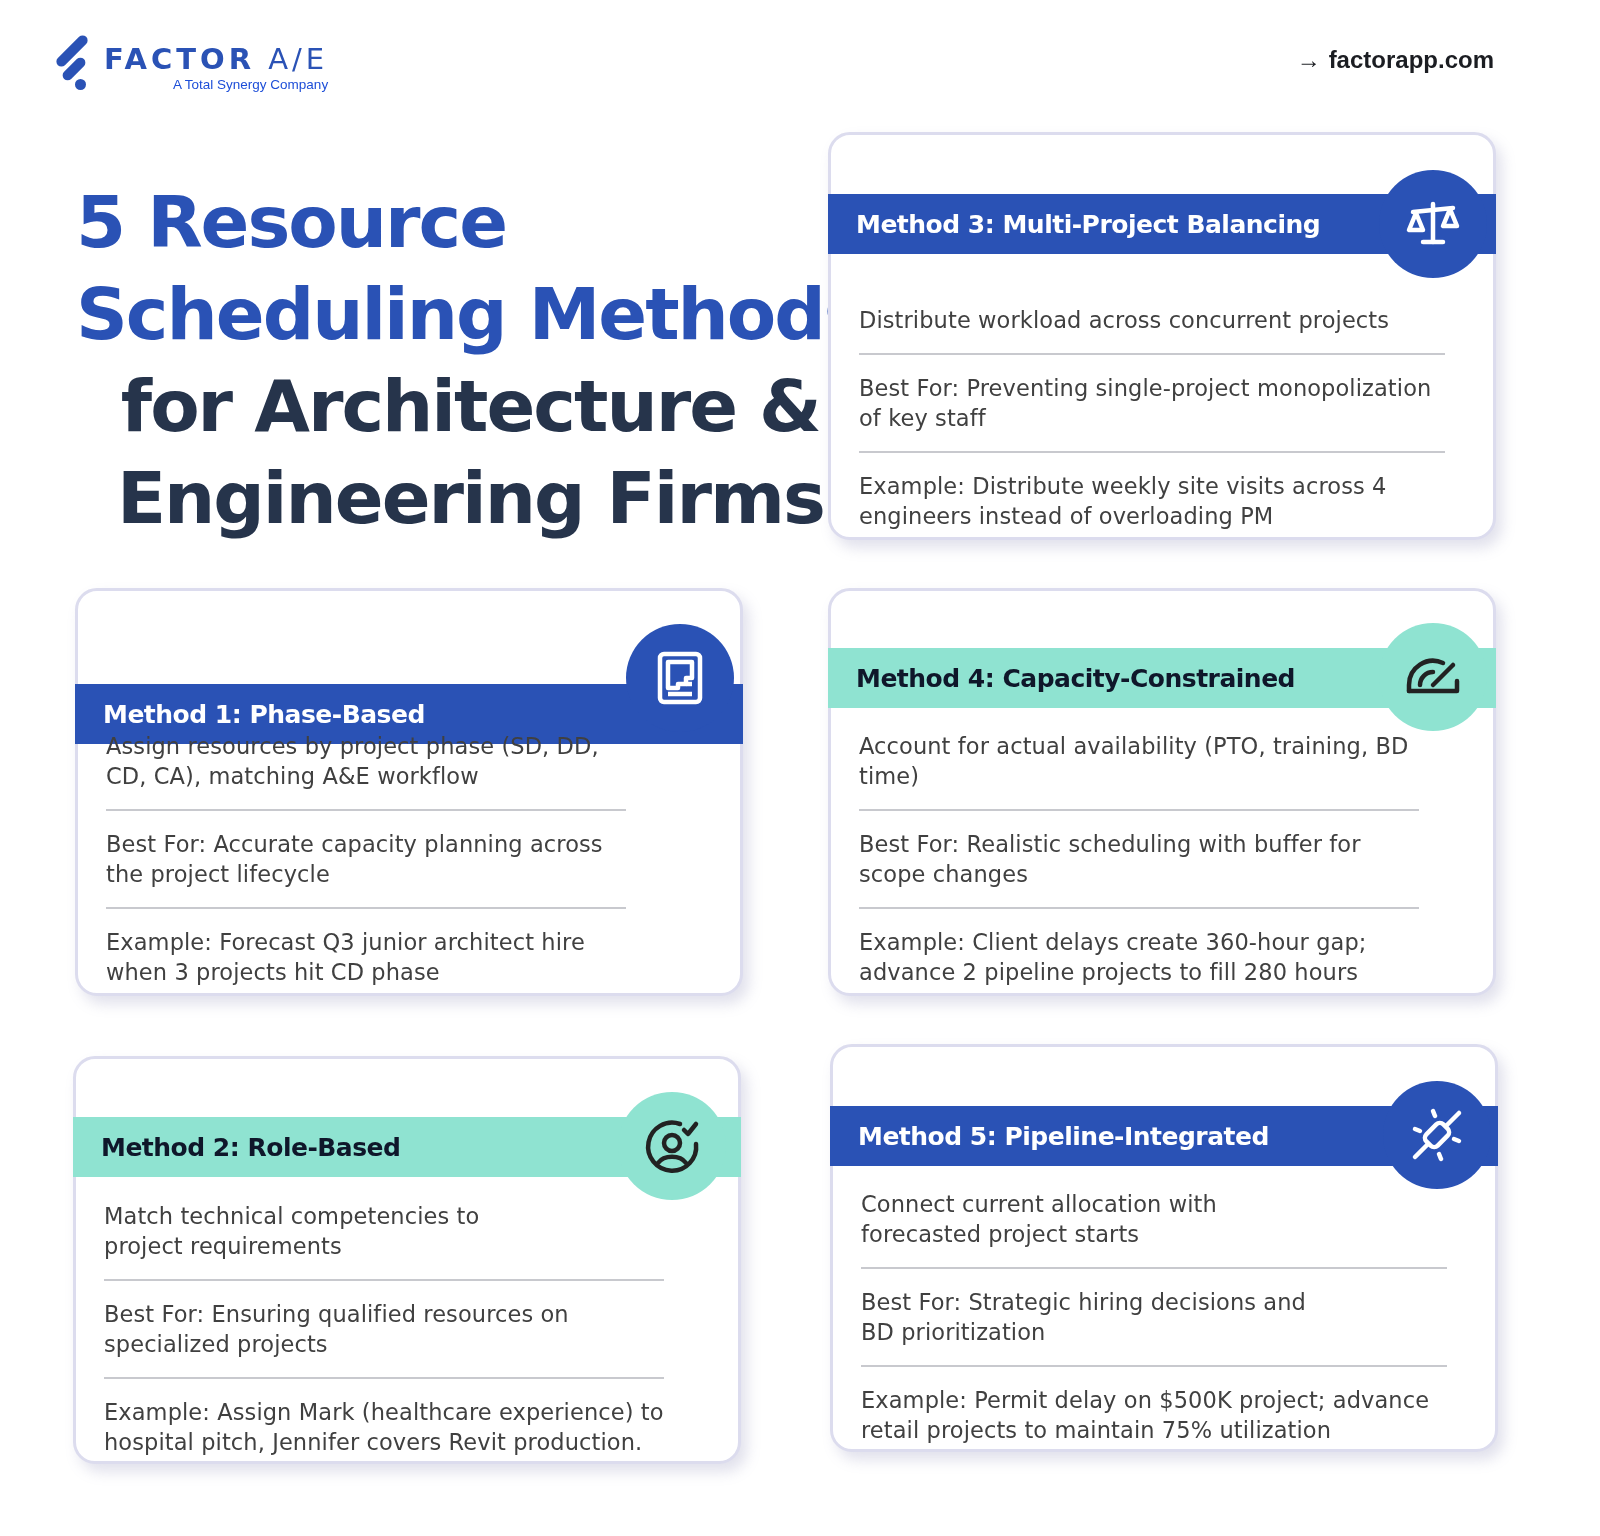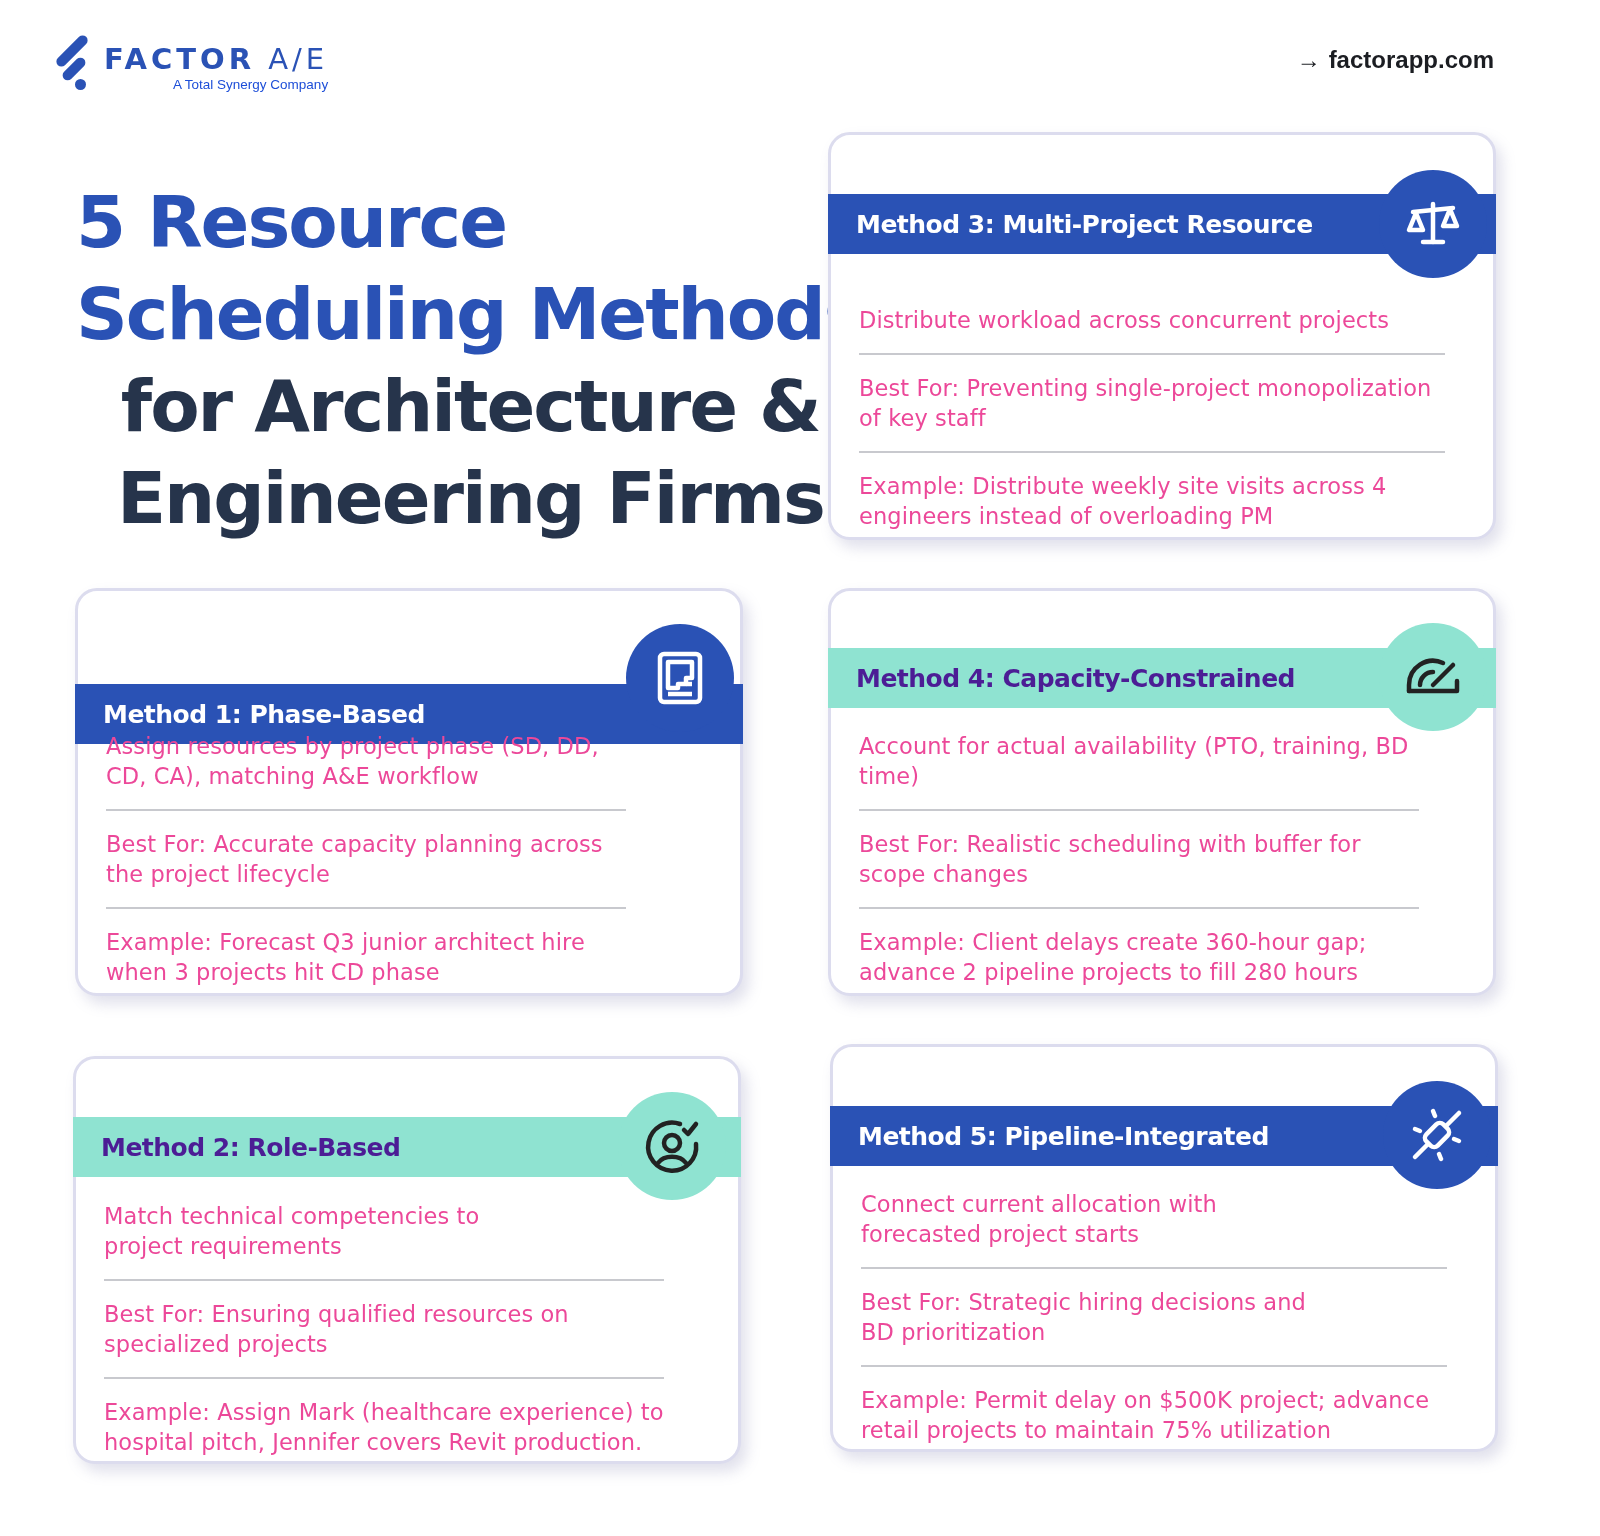--- a/index.html
+++ b/index.html
@@ -27,29 +27,29 @@
   .title .blue { color: #2a52b5; display: block; }
   .title .dark { color: #26344b; display: block; text-align: center; }
 
   
   .card {
     position: absolute; background: #fff; border: 3px solid #dcdcee; border-radius: 22px;
     box-shadow: 6px 8px 14px rgba(120,120,170,0.22);
   }
   .band { position: absolute; left: -3px; right: -3px; height: 60px; display: flex; align-items: center; padding-left: 28px; }
   .band.blue { background: #2a52b5; color: #fff; }
-  .band.mint { background: #8fe3d1; color: #4c1d95; }
+  .band.mint { background: #8fe3d1; color: #0f172a; }
   .band-label { font-family: "DejaVu Sans", sans-serif; font-size: 25px; font-weight: bold; letter-spacing: -0.5px; }
   .badge { position: absolute; width: 108px; height: 108px; border-radius: 50%; display: flex; align-items: center; justify-content: center; }
   .badge.blue { background: #2a52b5; }
   .badge.mint { background: #8fe3d1; }
   .badge svg { width: 64px; height: 64px; }
 
   .body { position: absolute; left: 28px; }
-  .sec { font-family: "DejaVu Sans", sans-serif; font-size: 22.5px; line-height: 30px; color: #ec4899; letter-spacing: 0.1px; }
+  .sec { font-family: "DejaVu Sans", sans-serif; font-size: 22.5px; line-height: 30px; color: #404040; letter-spacing: 0.1px; }
   .rule { height: 2px; background: #c8c9ce; margin: 18px 0 18px 0; }
 </style>
 </head>
 <body>
 
 <div class="logo">
   <div class="logo-mark">
     <span class="b1"></span>
       <span class="b2"></span>
       <span class="dot"></span>
@@ -67,21 +67,21 @@
 
 <h1 class="title">
   <span class="blue">5 Resource</span>
   <span class="blue">Scheduling Methods</span>
   <span class="dark">for Architecture &amp;</span>
   <span class="dark">Engineering Firms</span>
 </h1>
 
 <div class="card" style="left:828px; top:132px; width:668px; height:408px;">
   <div class="band blue" style="top:59px;">
-    <span class="band-label">Method 3: Multi-Project Resource</span>
+    <span class="band-label">Method 3: Multi-Project Balancing</span>
   </div>
   <div class="badge blue" style="left:548px; top:35px;">
     <svg viewBox="0 0 64 64" fill="none" stroke="#fff" stroke-width="4.5" stroke-linecap="round" stroke-linejoin="round">
       <line x1="32" y1="12" x2="32" y2="50"></line>
       <line x1="12" y1="20" x2="52" y2="16"></line>
       <line x1="22" y1="50" x2="42" y2="50"></line>
       <path d="M15 21 L8 38 H22 Z"></path>
       <path d="M49 17 L42 34 H56 Z"></path>
     </svg>
   </div>

